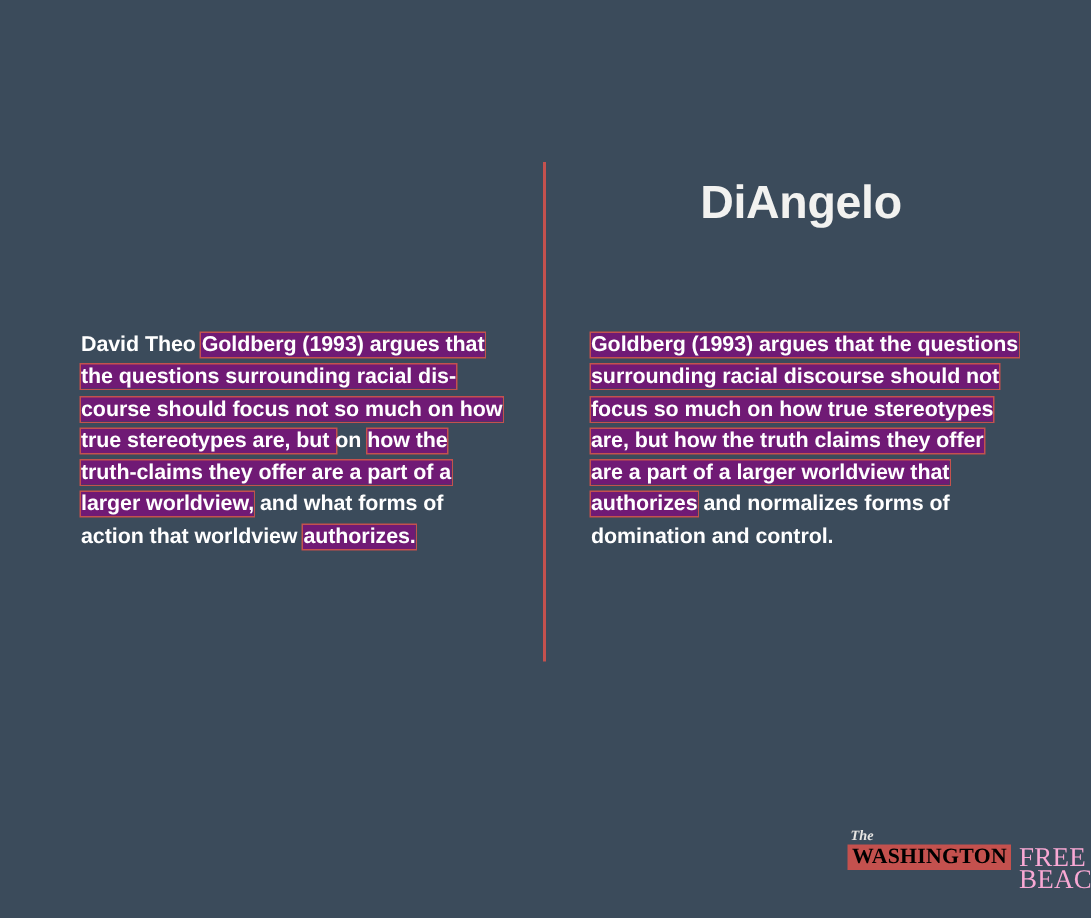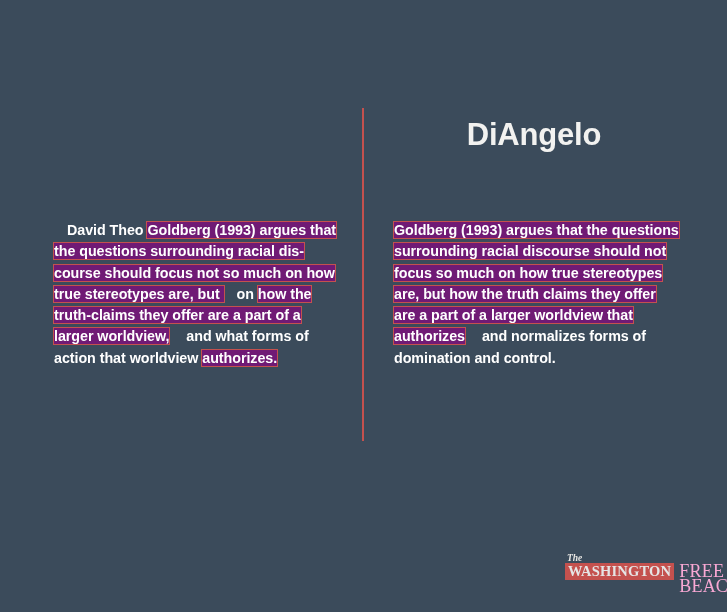--- a/index.html
+++ b/index.html
@@ -78,21 +78,20 @@
     display: inline;
   }
   .hl {
     background-color: #701a75;
     box-shadow: 0 0 0 1px #c4514e;
     -webkit-box-decoration-break: clone;
     box-decoration-break: clone;
   }
   .plain {
     background-color: transparent;
-    margin-left: 13px;
   }
 
   
   #logo {
     position: absolute;
     left: 538px;
     top: 553px;
     width: 180px;
     height: 32px;
     margin-left: 27px;
@@ -111,21 +110,21 @@
   #logo-row {
     position: absolute;
     left: 0px;
     top: 10px;
     display: flex;
     align-items: stretch;
     height: 17px;
   }
   #logo-washington {
     background: #c4514e;
-    color: #e5e5e5;
+    color: #000000;
     font-family: "Liberation Serif", "DejaVu Serif", serif;
     font-weight: bold;
     font-size: 14.5px;
     letter-spacing: 0.2px;
     padding: 1px 3px 1px 3px;
     line-height: 15px;
     display: inline-block;
   }
   #logo-freebeacon {
     color: #f9a8d4;

